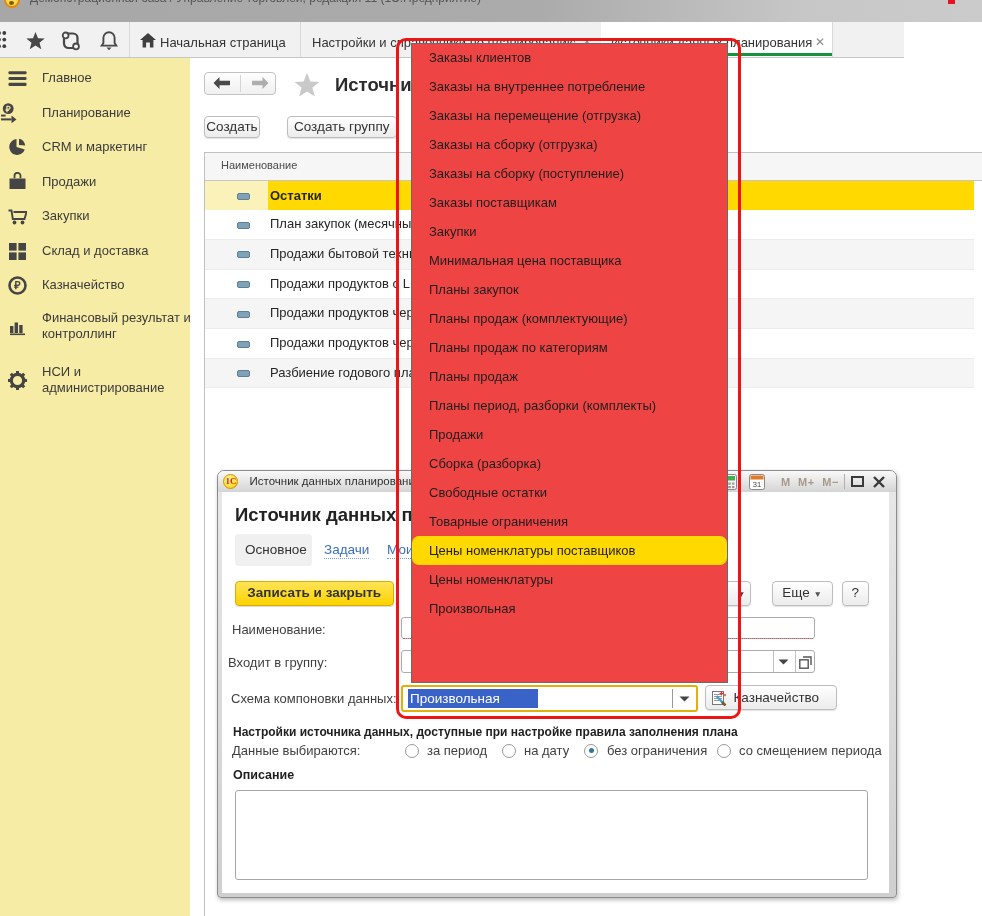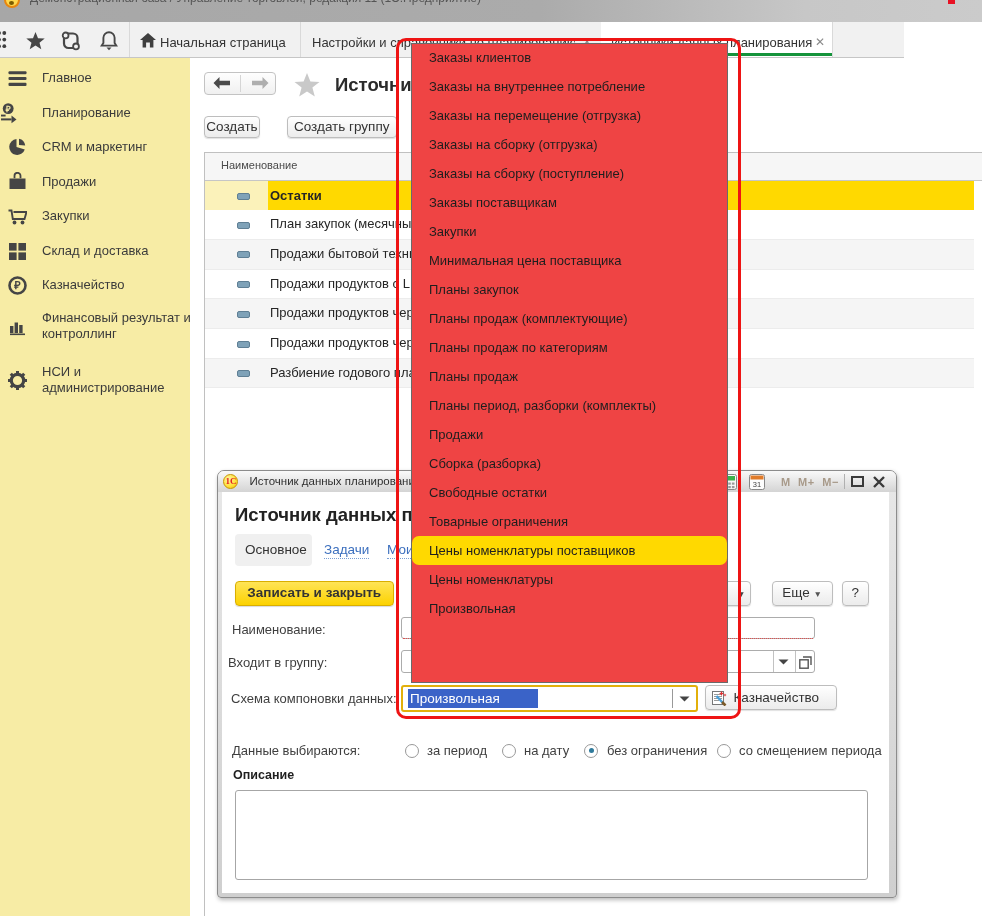--- a/index.html
+++ b/index.html
@@ -272,20 +272,21 @@
         </g>
         <path d="M4.5 6 L10.5 12.5" stroke="#4a9fd8" stroke-width="2.4"></path>
         <path d="M10 12 L13.5 15.5" stroke="#7a5a2a" stroke-width="2.6"></path>
         <g fill="#e03030">
           <path d="M9.5 1 l0.8 1.7 1.7 0.8 -1.7 0.8 -0.8 1.7 -0.8 -1.7 -1.7 -0.8 1.7 -0.8 Z"></path>
           <path d="M13 3.5 l0.5 1.1 1.1 0.5 -1.1 0.5 -0.5 1.1 -0.5 -1.1 -1.1 -0.5 1.1 -0.5 Z"></path>
         </g>
       </svg>
     <div class="a" style="left:28px;top:4px;font-size:13.5px;color:#333;">Казначейство</div>
   </div>
+  <div class="a" style="left:15px;top:254px;font-size:12px;font-weight:bold;color:#1f1f1f;white-space:nowrap;">Настройки источника данных, доступные при настройке правила заполнения плана</div>
   <div class="lbl" style="left:14px;top:272px;">Данные выбираются:</div>
   <div class="radio" style="left:187px;top:272.5px;"></div>
   <div class="lbl" style="left:209px;top:272px;">за период</div>
   <div class="radio" style="left:284px;top:272.5px;"></div>
   <div class="lbl" style="left:306px;top:272px;">на дату</div>
   <div class="radio" style="left:366px;top:272.5px;">
       <div class="rdot"></div>
     </div>
   <div class="lbl" style="left:389px;top:272px;">без ограничения</div>
   <div class="radio" style="left:499px;top:272.5px;"></div>

